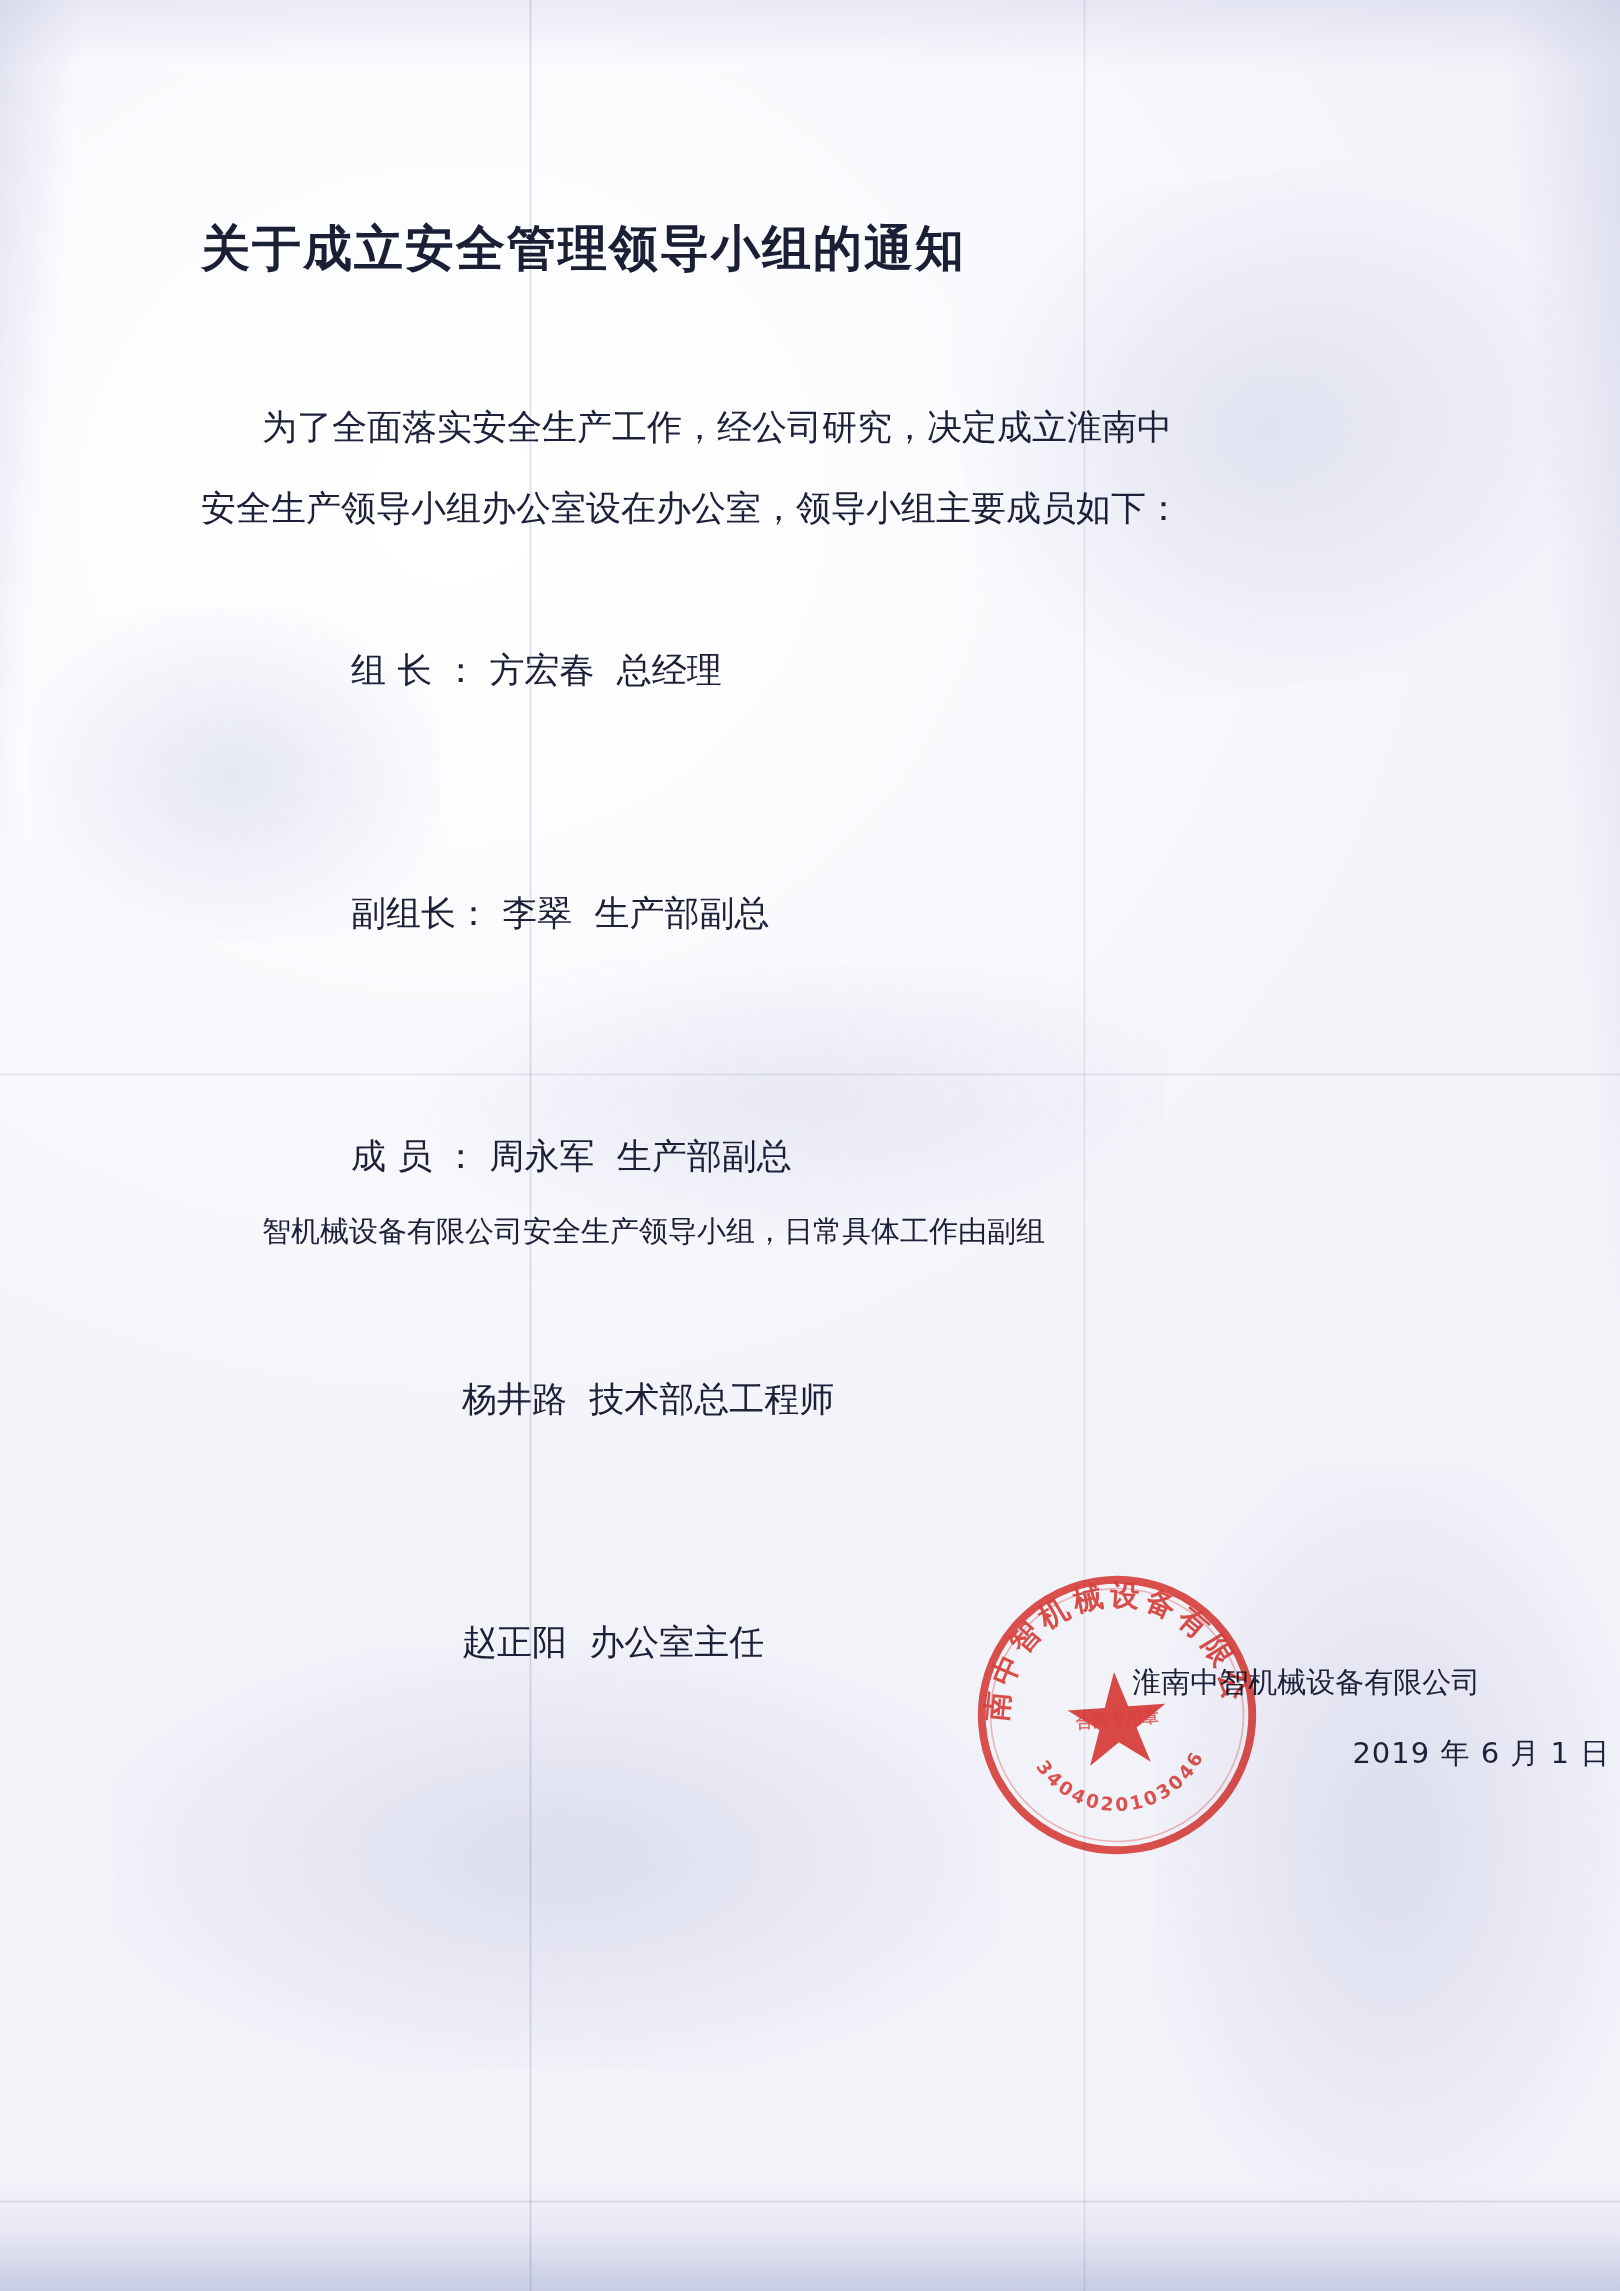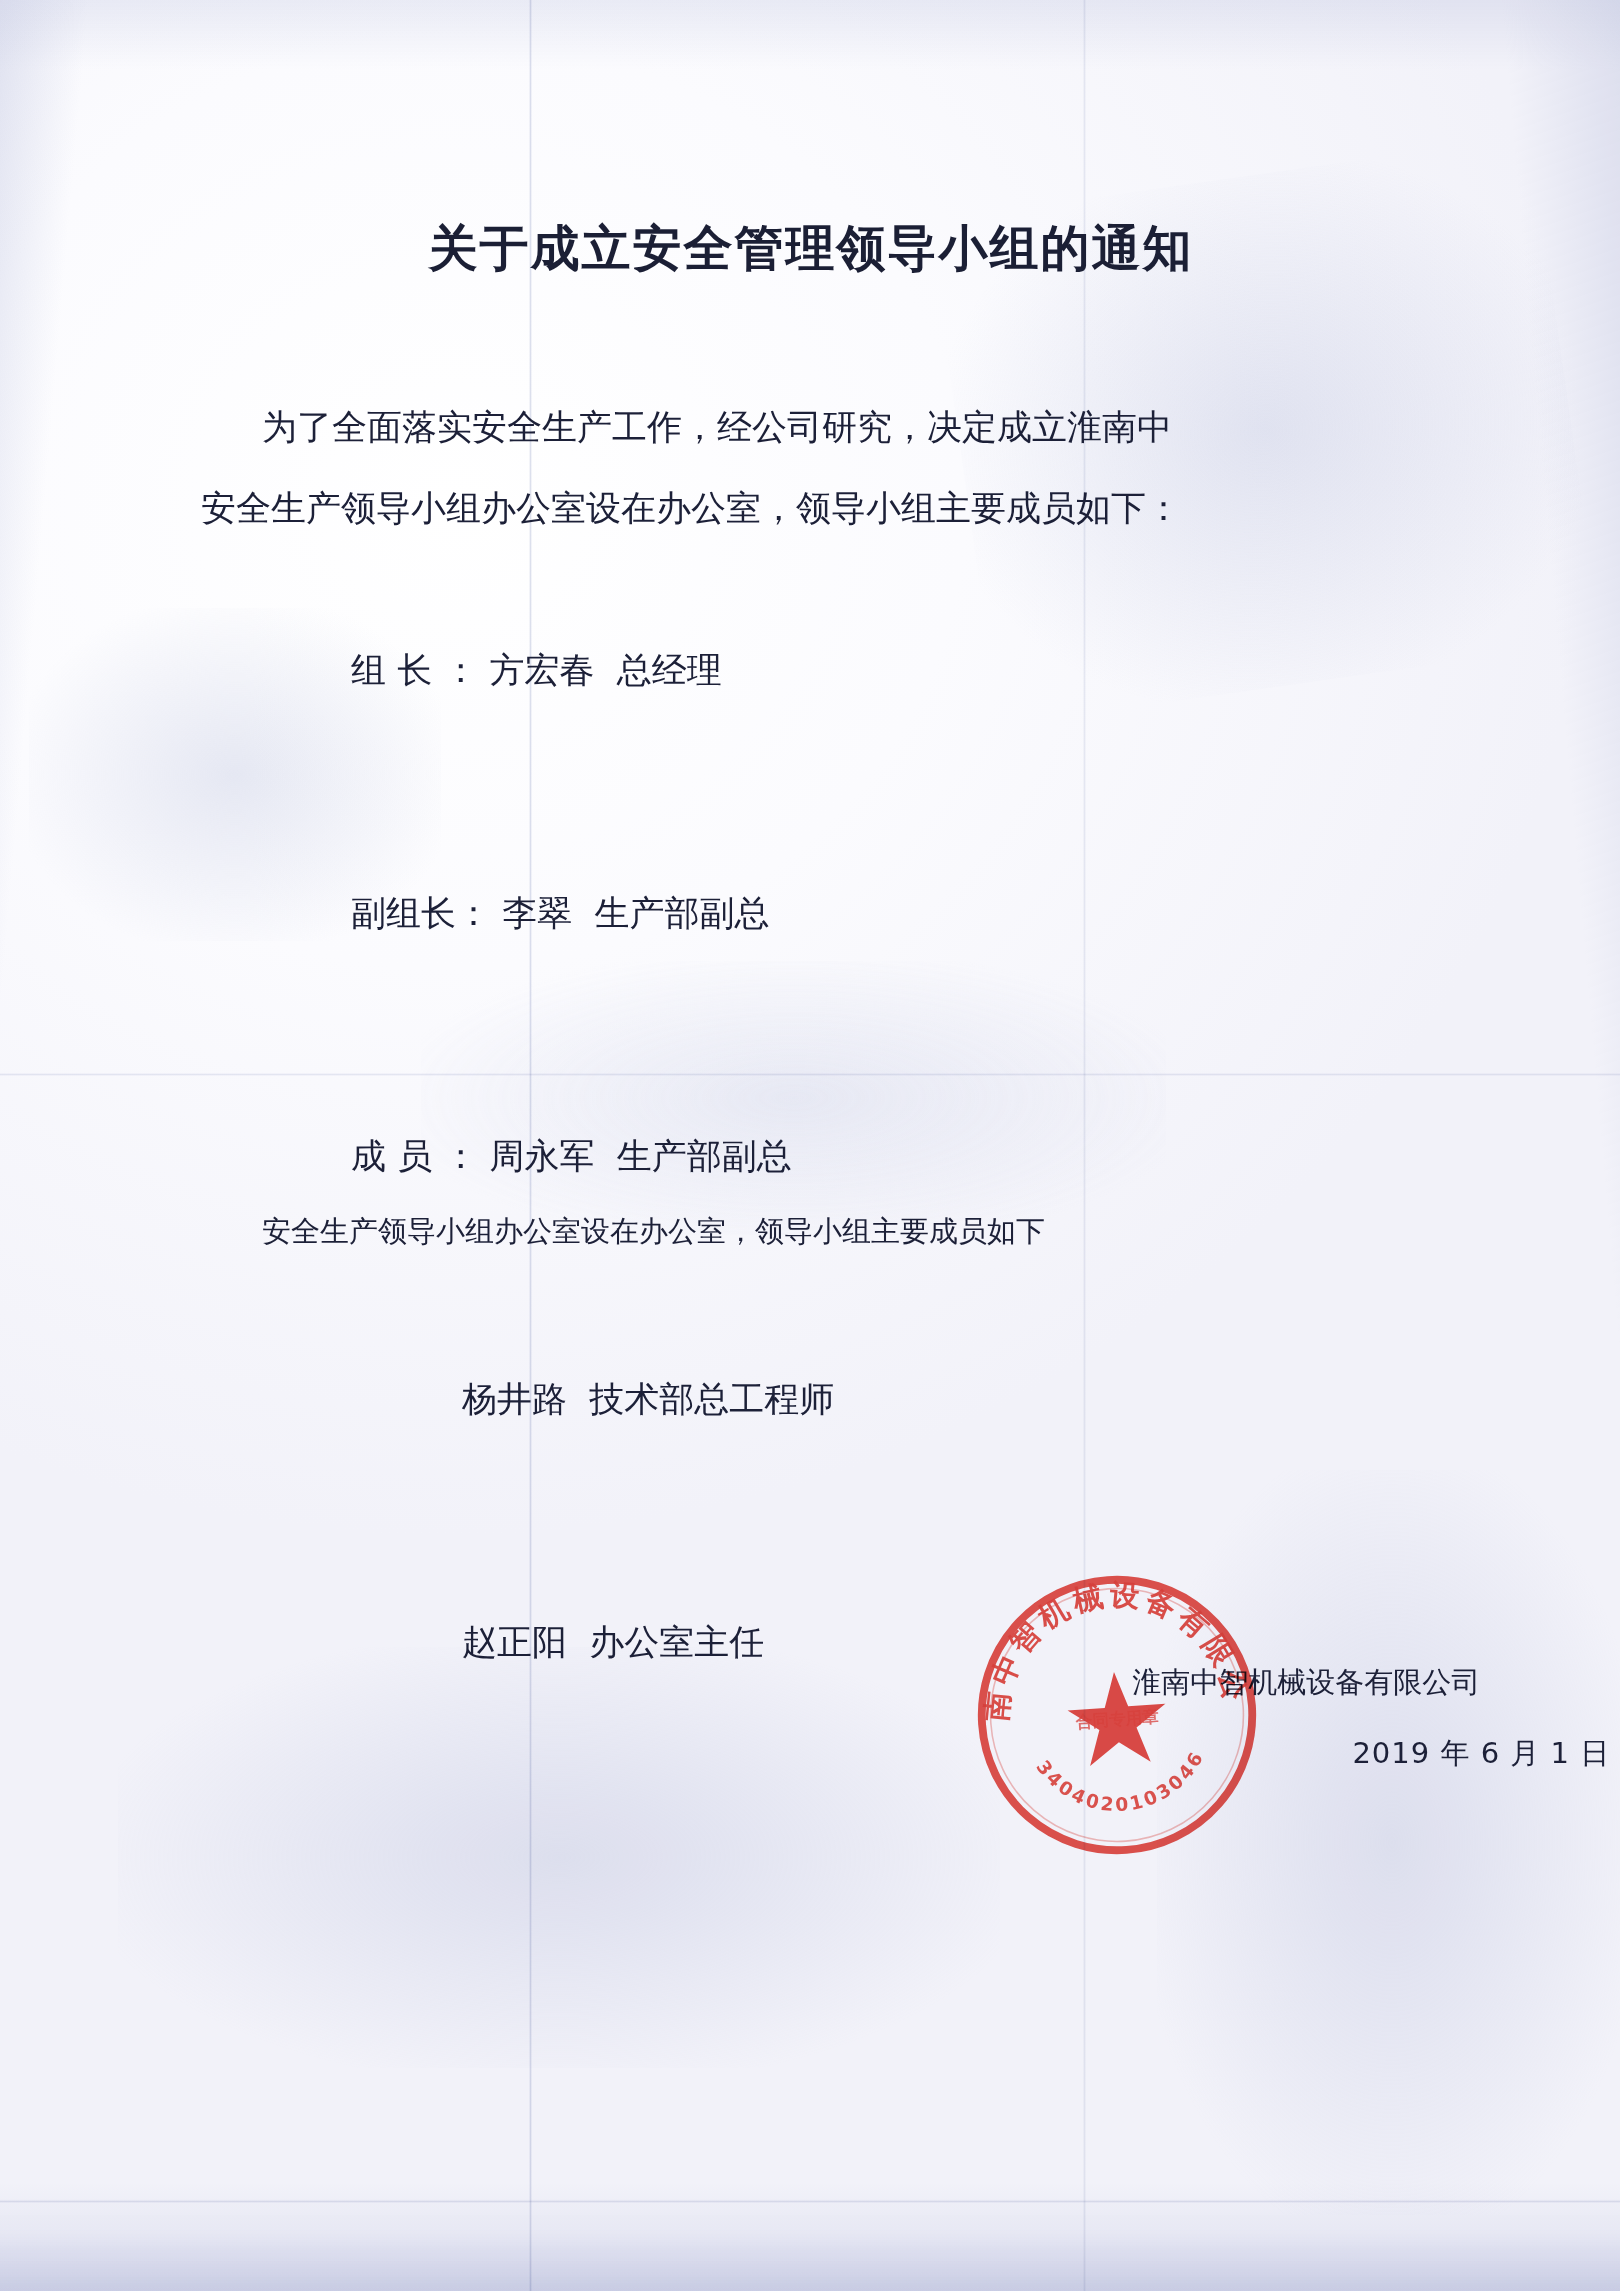--- a/index.html
+++ b/index.html
@@ -74,21 +74,21 @@
     top: 0;
     width: 1220px;
     height: 2292px;
   }
 
   .doc-title {
     position: absolute;
     left: 0;
     top: 216px;
     width: 1220px;
-    text-align: center;
+    text-align: left;
     font-family: Liberation Serif, serif;
     font-weight: bold;
     font-size: 49px;
     letter-spacing: 2px;
     color: #1b1f35;
   }
 
   .body-block {
     position: absolute;
     left: 0;
@@ -193,21 +193,21 @@
       </div>
       <div class="roster-cont">
         <span>杨井路</span><span>&nbsp;&nbsp;</span><span>技术部总工程师</span>
       </div>
       <div class="roster-cont">
         <span>赵正阳</span><span>&nbsp;&nbsp;</span><span>办公室主任</span>
       </div>
     </div>
 
     <div class="closing-block">
-      <div class="para-line indent-1">安全生产领导小组办公室设在办公室，领导小组主要成员如下</div>
+      <div class="para-line indent-1">智机械设备有限公司安全生产领导小组，日常具体工作由副组</div>
     </div>
   </div>
 
   <div class="sign-block">
     <div>淮南中智机械设备有限公司</div>
     <div class="sign-date">2019 年 6 月 1 日</div>
   </div>
 
   <svg class="seal" viewBox="0 0 300 300" aria-hidden="true">
     <defs>

